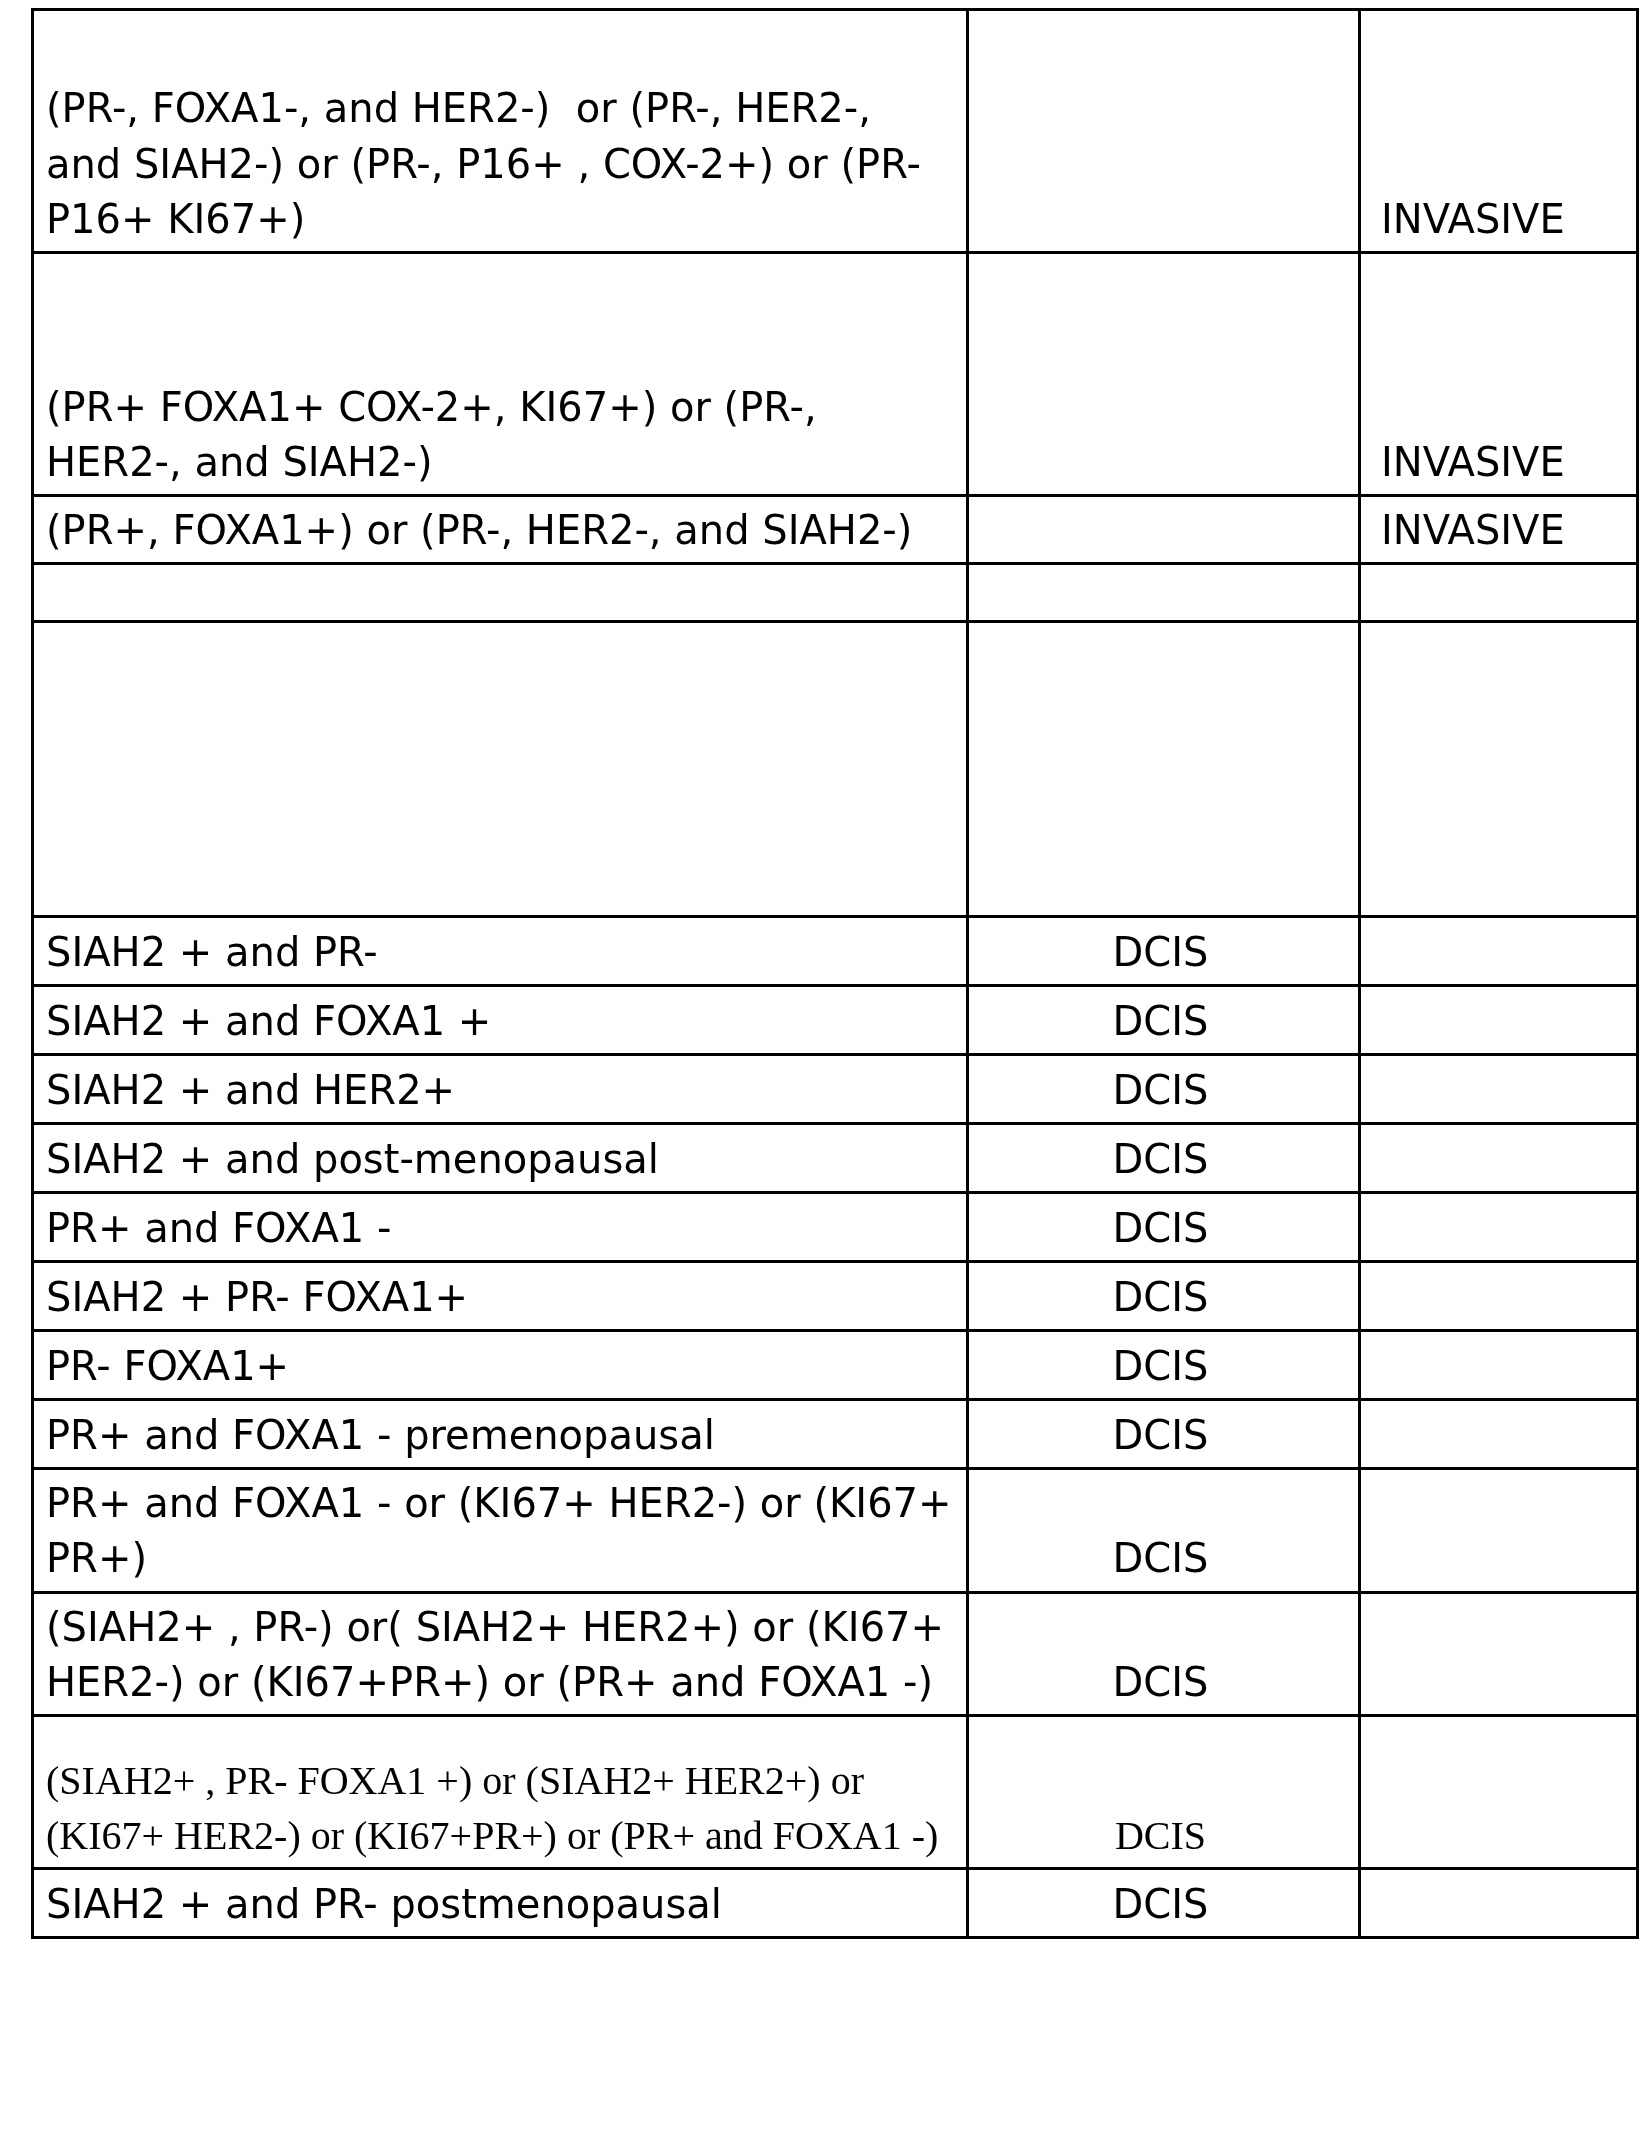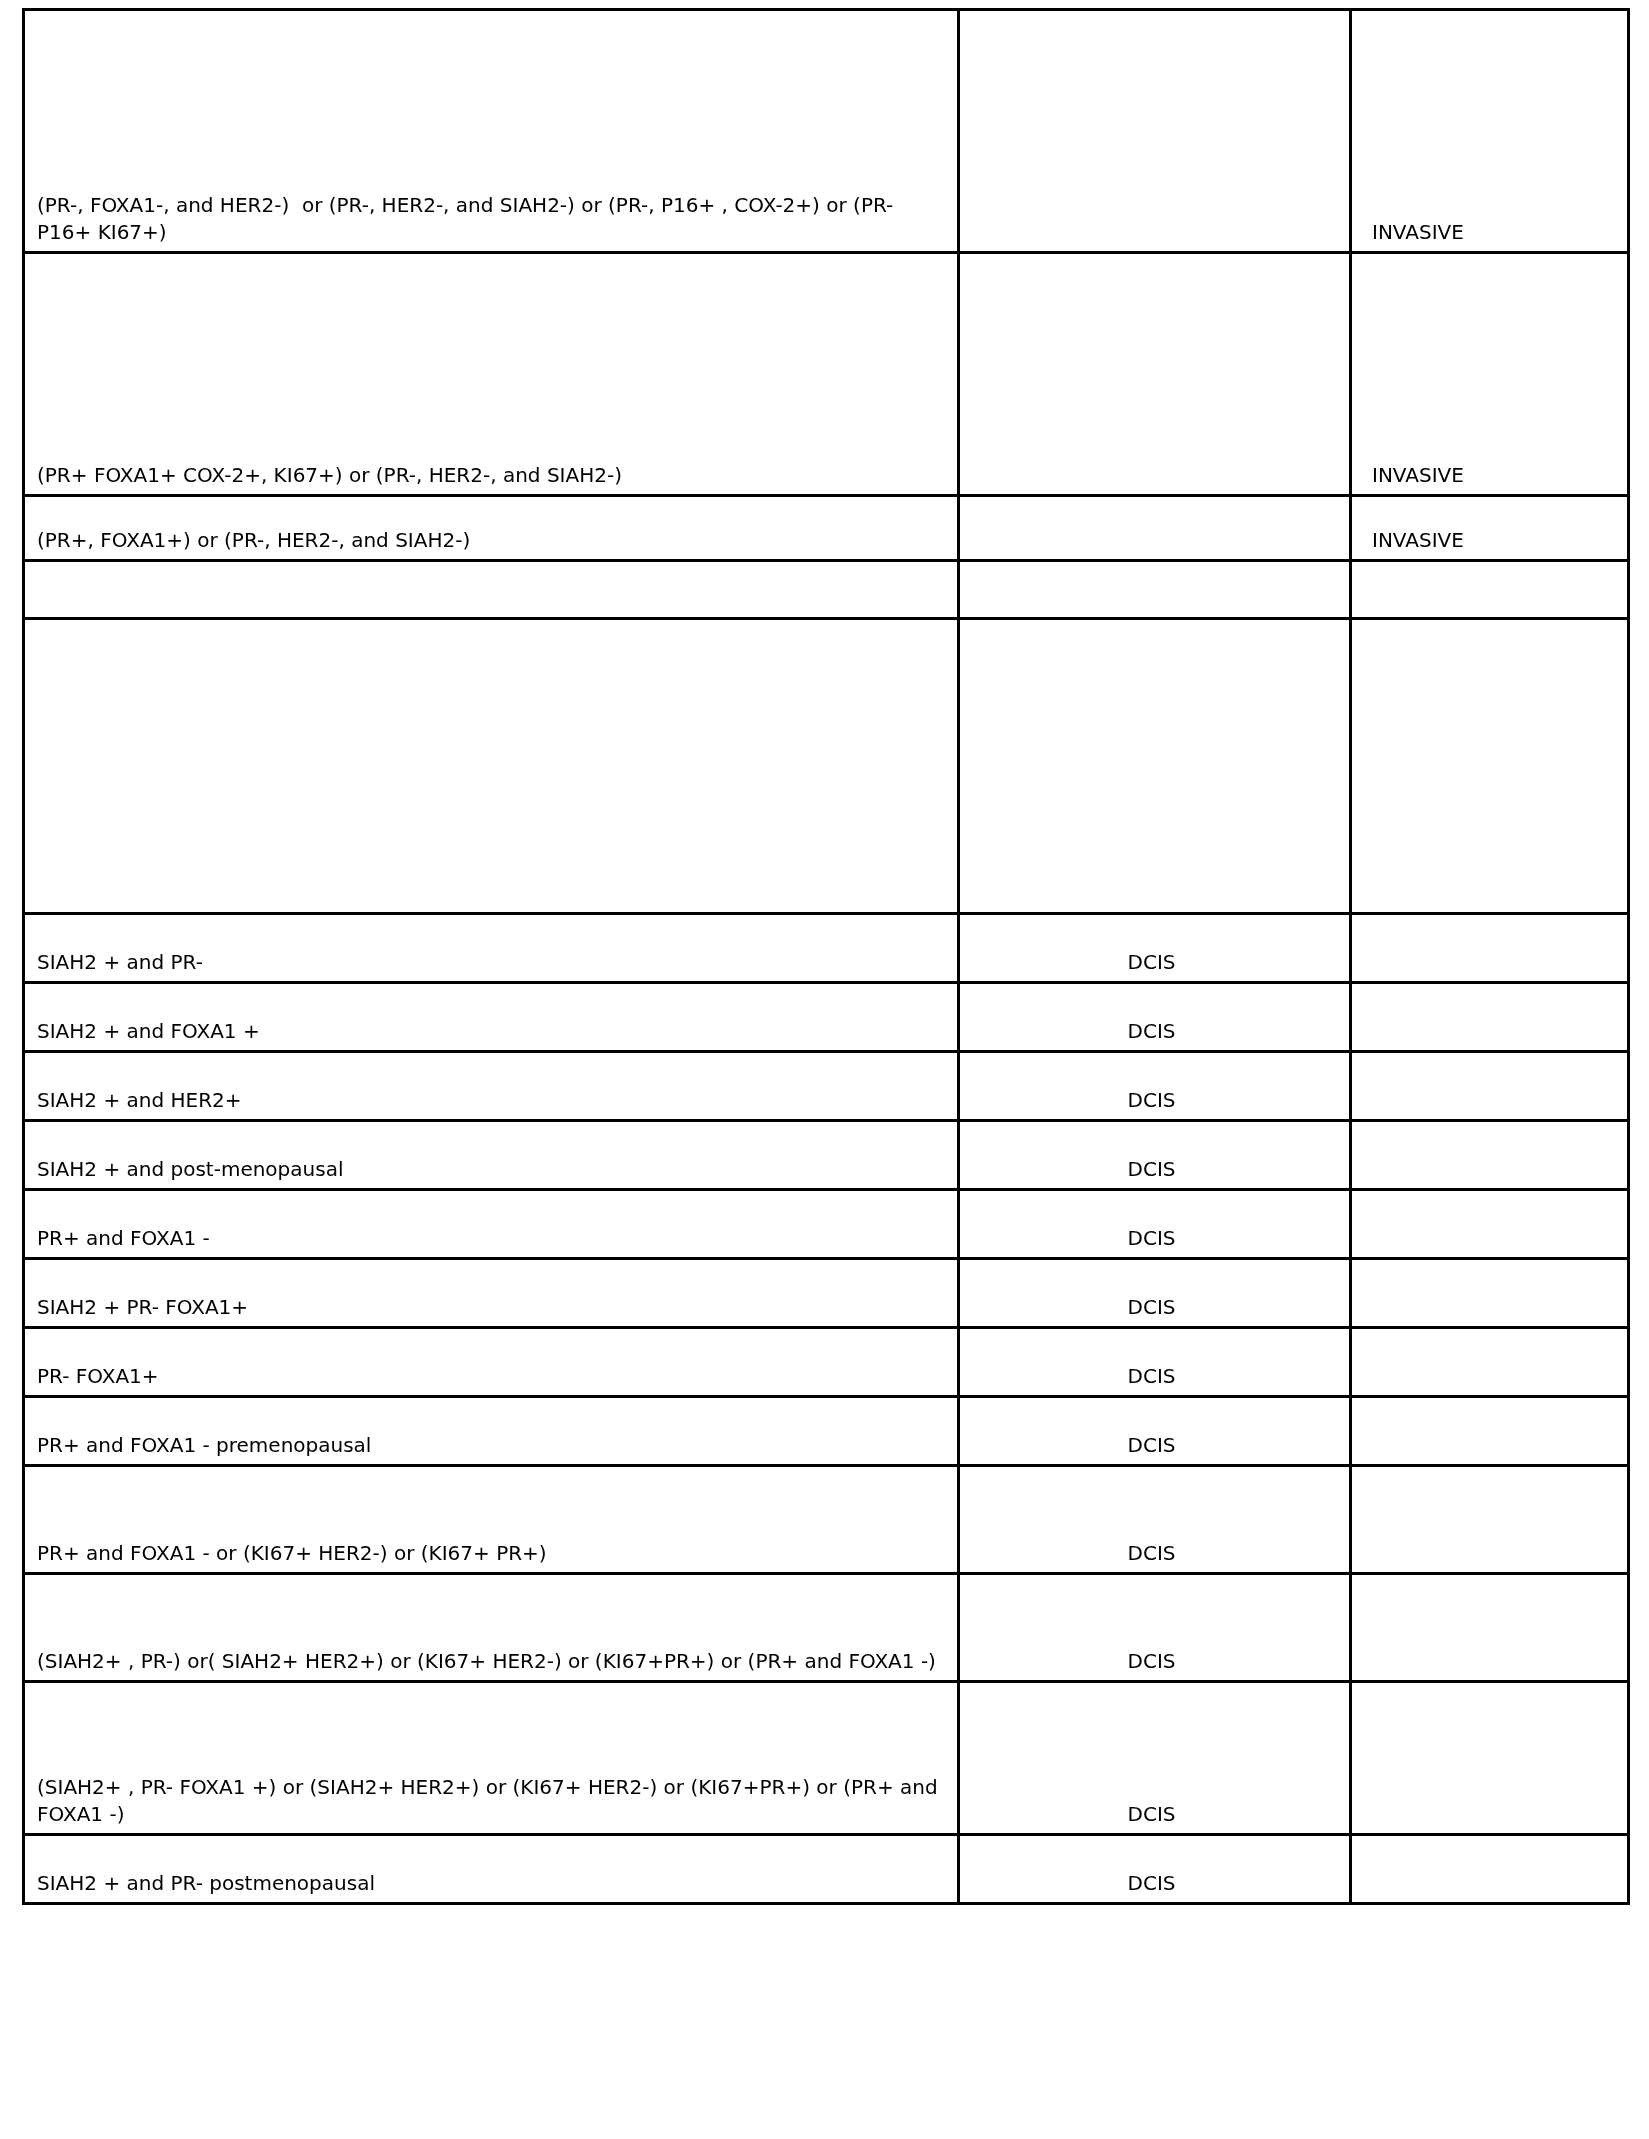--- a/index.html
+++ b/index.html
@@ -15,26 +15,26 @@
     overflow: hidden;
   }
   .page {
     position: relative;
     width: 1649px;
     height: 2139px;
     box-sizing: border-box;
   }
   table.biomarker-table {
     position: absolute;
-    left: 22px;
+    left: 31px;
     top: 8px;
     width: 1605px;
     border-collapse: collapse;
     table-layout: fixed;
-    font-size: 20px;
+    font-size: 40px;
     line-height: 1.38;
   }
   table.biomarker-table col.col-criteria { width: 935px; }
   table.biomarker-table col.col-mid { width: 392px; }
   table.biomarker-table col.col-right { width: 278px; }
 
   table.biomarker-table td {
     border: 3px solid #000000;
     padding: 0;
     vertical-align: bottom;
@@ -53,21 +53,21 @@
     padding-left: 20px;
   }
   
   tr.r-h1 td { height: 240px; }
   tr.r-h2 td { height: 240px; }
   tr.r-h3 td { height: 62px; }
   tr.r-h4 td { height: 55px; }
   tr.r-h5 td { height: 292px; }
   tr.r-single td { height: 66px; }
   tr.r-double td { height: 105px; }
-  tr.r-triple td { height: 150px; }
+  tr.r-triple td { height: 150px; font-family: Liberation Serif, serif; }
   tr.r-last td { height: 66px; }
 </style>
 </head>
 <body>
 
 <div class="page">
   <table class="biomarker-table">
     <colgroup>
       <col class="col-criteria">
       <col class="col-mid">

